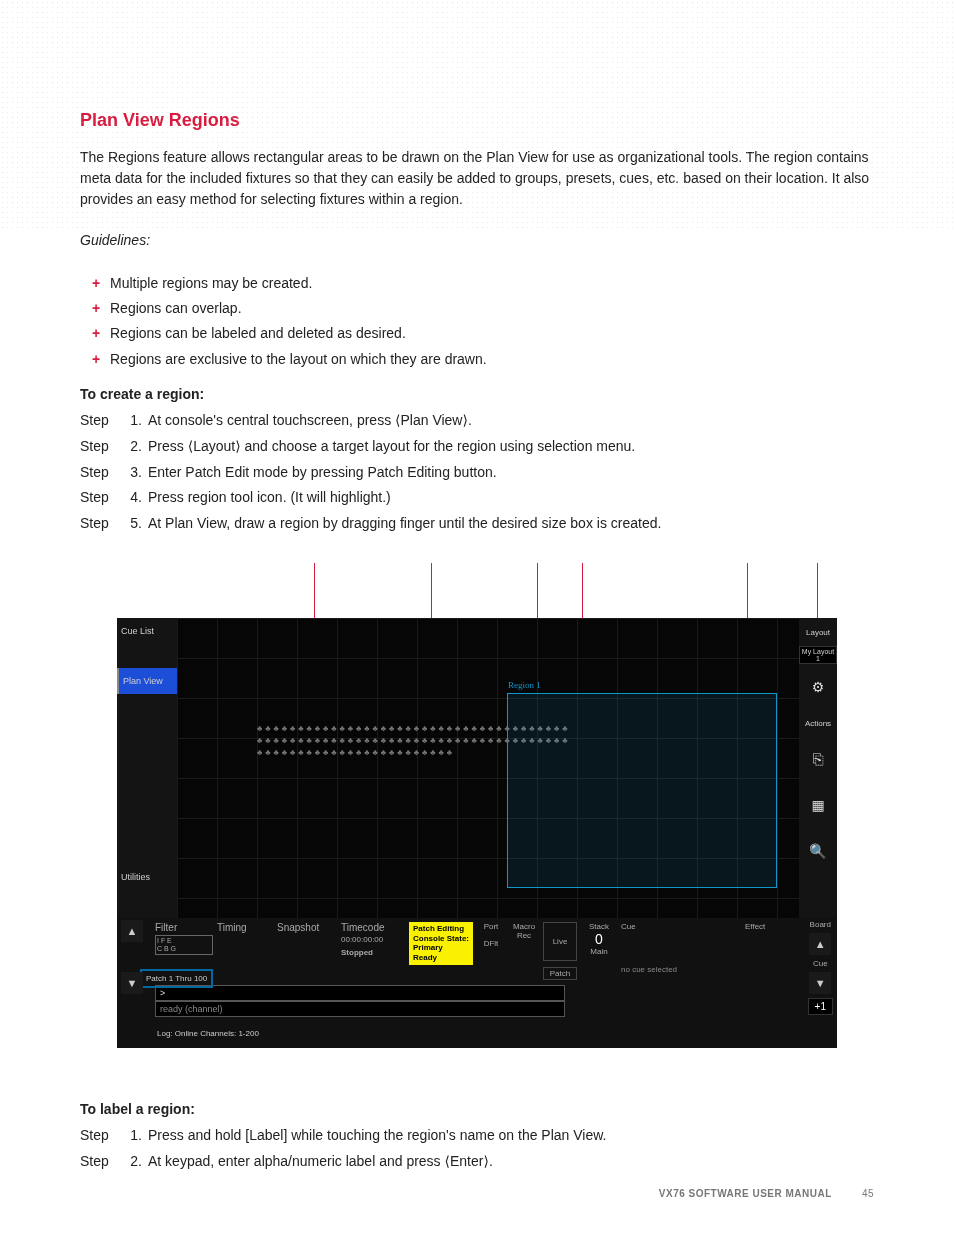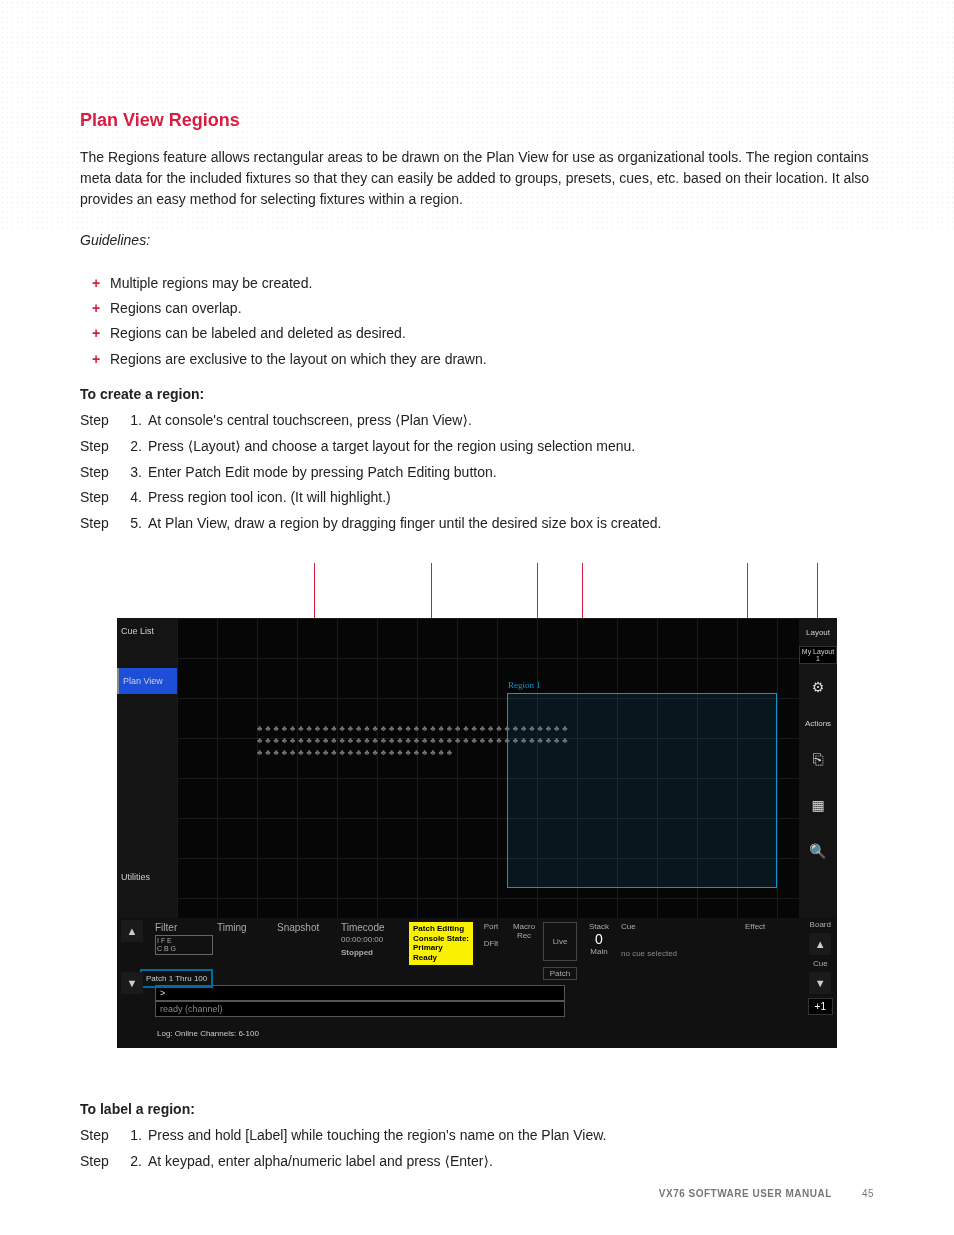--- a/index.html
+++ b/index.html
@@ -191,37 +191,37 @@
           <div style="border:1px solid #444;padding:14px 3px">Live</div>
           <div style="border:1px solid #444;padding:1px 2px;margin-top:6px">Patch</div>
         </div>
         <div class="sb-col" style="width:36px;text-align:center">
           <div>Stack</div>
           <div style="font-size:14px;color:#fff">0</div>
           <div>Main</div>
         </div>
         <div class="sb-col" style="width:120px">
           <div>Cue</div>
-          <div style="margin-top:18px;color:#888">no cue selected</div>
+          <div style="margin-top:34px;color:#888">no cue selected</div>
         </div>
         <div class="sb-col" style="width:40px">
             <div>Effect</div>
           </div>
       </div>
 
       <div style="font-size:8px;color:#ccc;padding-left:6px">
         <span>Hist</span>
         <span style="border:2px solid #0369a1;padding:3px 4px;margin-left:1px">Patch 1 Thru 100</span>
       </div>
 
       <div class="cmd">
         <div class="line">&gt;</div>
         <div class="line" style="color:#888">ready (channel)</div>
       </div>
-      <div class="log">Log: Online Channels: 6-100</div>
+      <div class="log">Log: Online Channels: 1-200</div>
     </div>
   </div>
 </div>
 
 <div style="height:70px"></div>
 
 <p class="bold">To label a region:</p>
 <div class="steps">
   <div><span class="sn">Step</span><span class="num">1.</span><span>Press and hold [Label] while touching the region's name on the Plan View.</span></div>
   <div><span class="sn">Step</span><span class="num">2.</span><span>At keypad, enter alpha/numeric label and press ⟨Enter⟩.</span></div>

